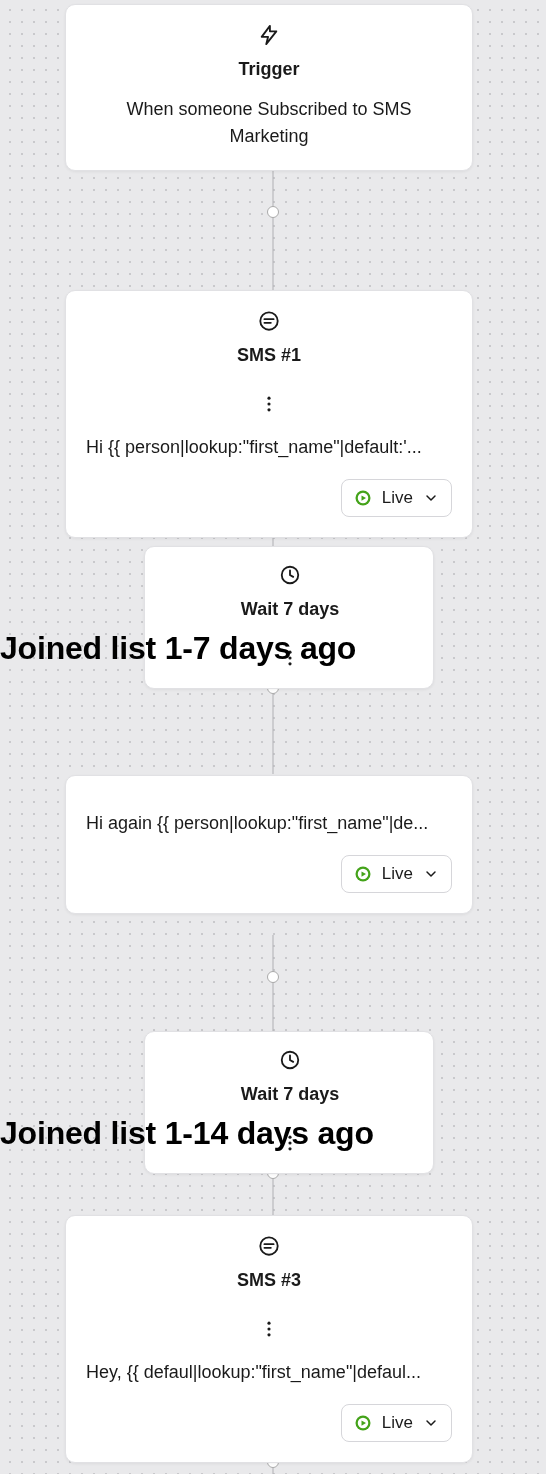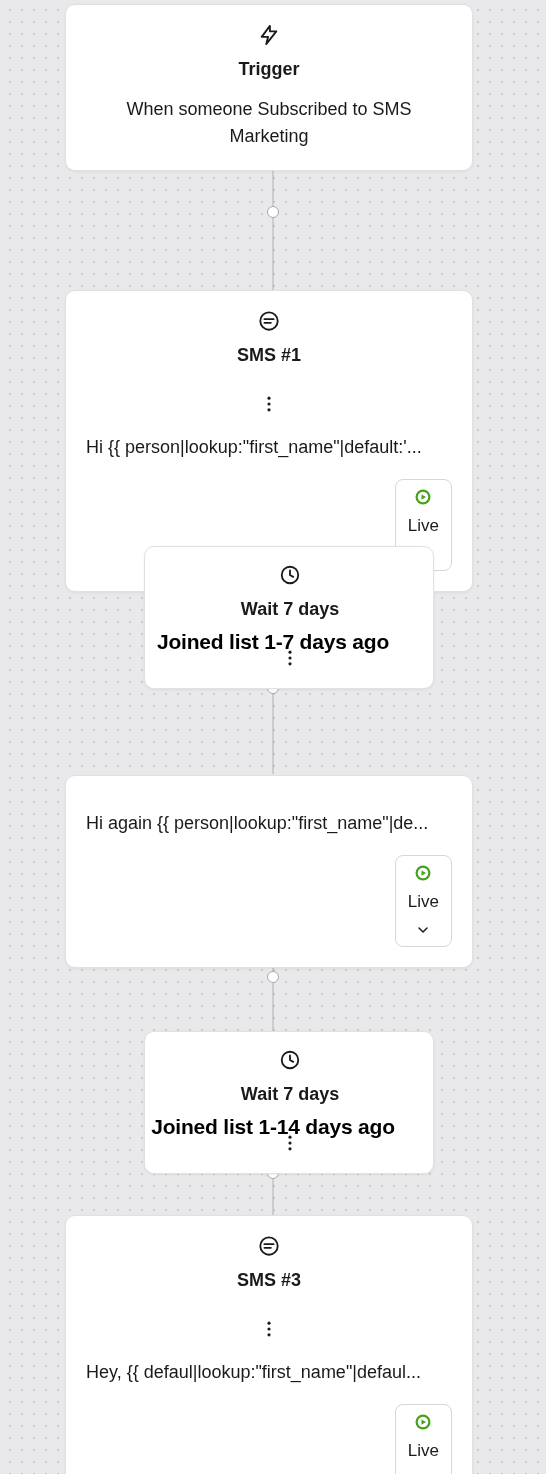--- a/index.html
+++ b/index.html
@@ -102,30 +102,28 @@
     align-items: center;
     gap: 10px;
     border: 1px solid #d6d6da;
     border-radius: 8px;
     padding: 8px 12px;
     font-size: 17px;
     font-weight: 500;
     color: #1a1a1a;
     background: #fff;
     cursor: pointer;
-    flex-direction: column;
   }
   .status-dd svg.playicon { width: 18px; height: 18px; }
   .status-dd svg.caret { width: 16px; height: 16px; }
   .overlay-text {
     position: absolute;
     left: 0;
     width: 100%;
-    text-align: center;
-    font-size: 21px;
+    font-size: 32px;
     font-weight: 800;
     color: #000;
     z-index: 3;
     letter-spacing: -0.2px;
   }
   .icon-btn {
     display:inline-flex;
     align-items:center;
     justify-content:center;
     width: 28px; height: 28px;

